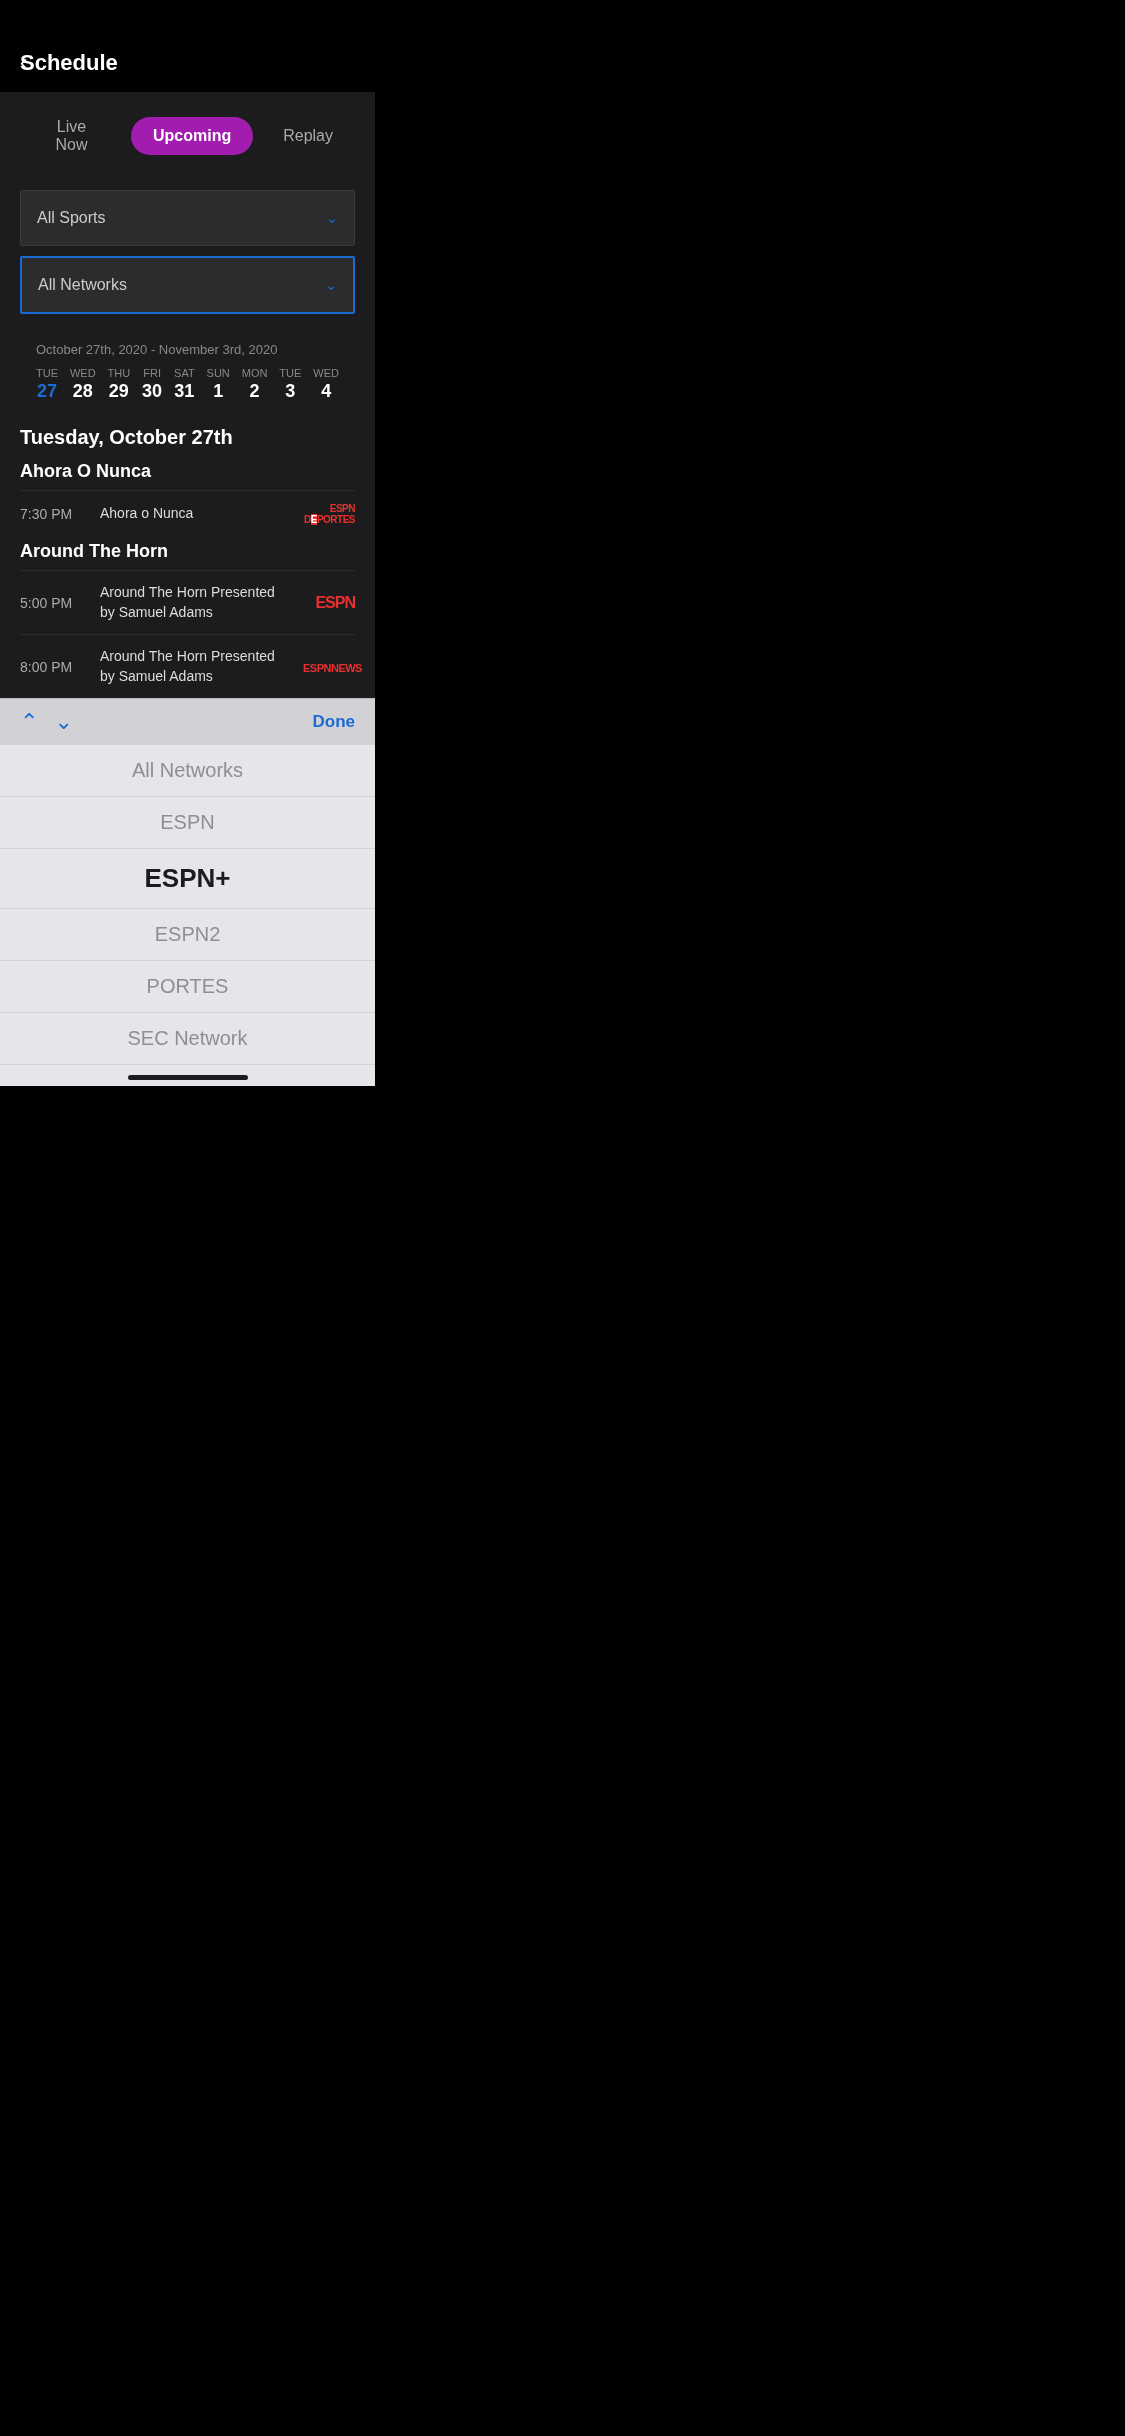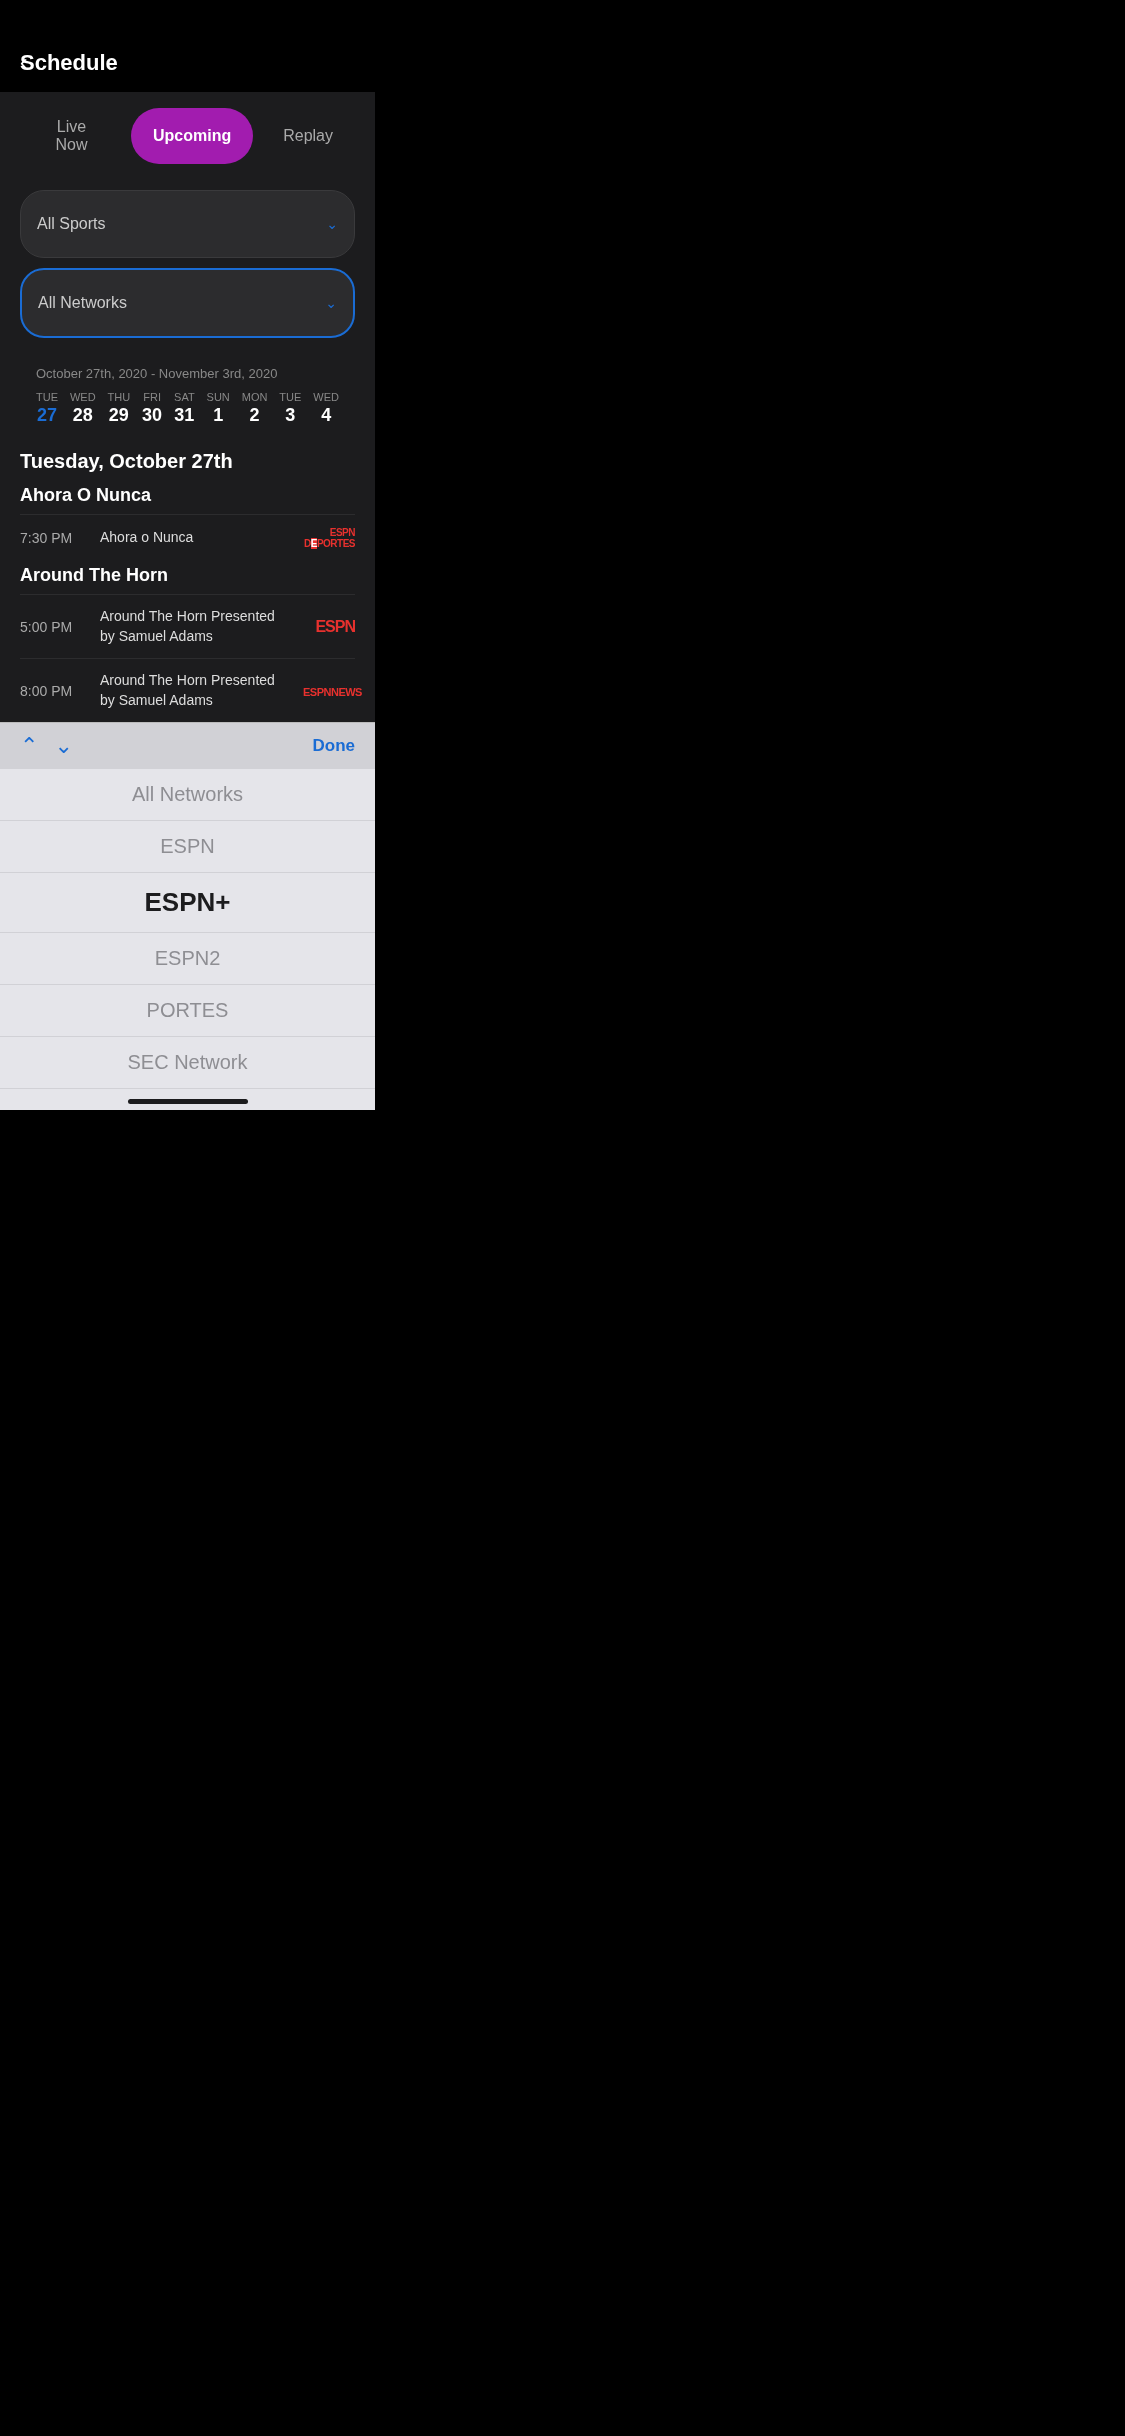--- a/index.html
+++ b/index.html
@@ -36,20 +36,21 @@
       font-weight: 700;
       color: #fff;
     }
 
     
     .tabs-container {
       background: #1c1c1e;
       padding: 16px 20px;
       display: flex;
       gap: 8px;
+      align-items: center;
     }
     .tab-btn {
       padding: 10px 22px;
       border-radius: 30px;
       border: none;
       font-size: 16px;
       font-weight: 500;
       cursor: pointer;
       background: transparent;
       color: #aaa;
@@ -64,22 +65,22 @@
     .filters-container {
       background: #1c1c1e;
       padding: 10px 20px 14px;
       display: flex;
       flex-direction: column;
       gap: 10px;
     }
     .filter-select {
       background: #2c2c2e;
       border: 1px solid #3a3a3c;
-      border-radius: 24px;
-      padding: 24px 16px;
+      border-radius: 2px;
+      padding: 18px 16px;
       display: flex;
       justify-content: space-between;
       align-items: center;
       cursor: pointer;
     }
     .filter-select.active-border {
       border: 2px solid #1a6cd4;
     }
     .filter-label {
       font-size: 16px;

